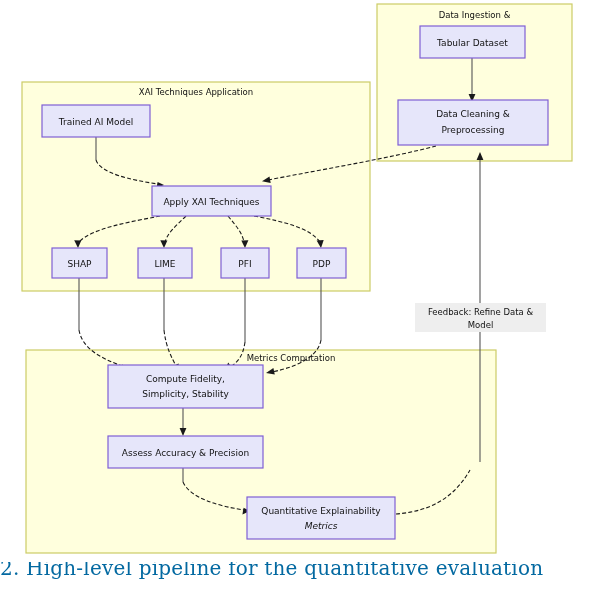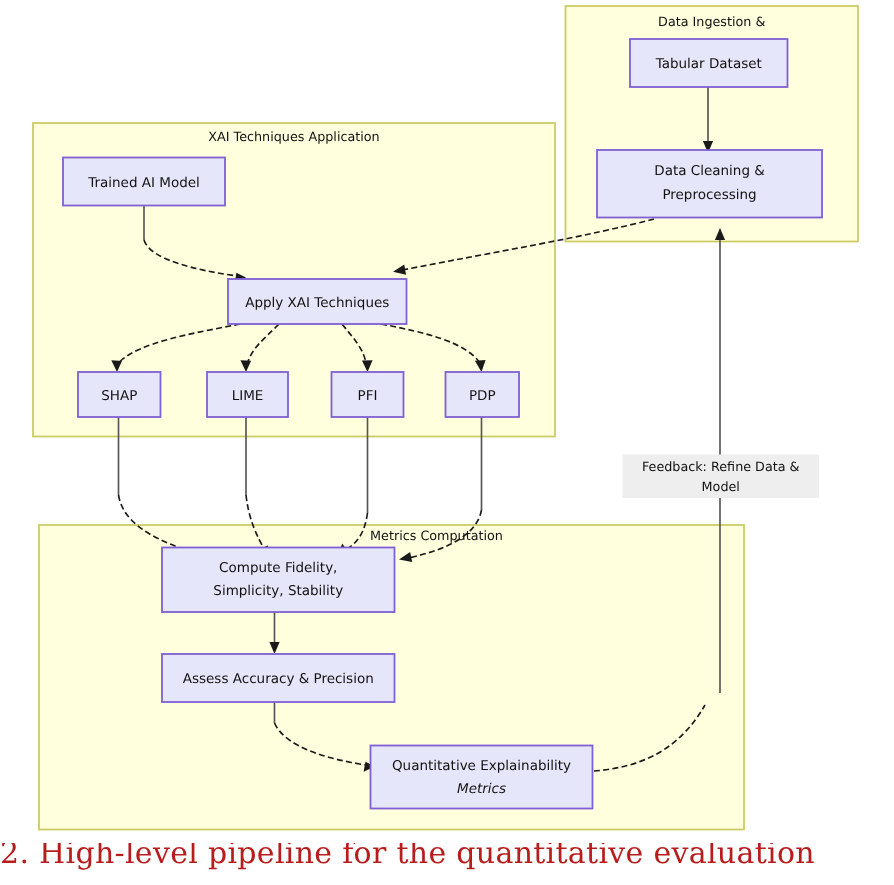--- a/index.html
+++ b/index.html
@@ -88,21 +88,21 @@
     overflow: hidden;
   }
   #caption-band .cap-inner {
     position: absolute;
     left: 0;
     top: -6px;
     width: 596px;
     white-space: nowrap;
     font-family: "DejaVu Serif", serif;
     font-size: 20px;
-    color: #b91c1c;
+    color: #0369a1;
     letter-spacing: 0.2px;
   }
 </style>
 </head>
 <body>
 
 <div id="diagram-root">
   <svg class="flow" viewBox="0 0 596 590" xmlns="http://www.w3.org/2000/svg">
 
     <g>

